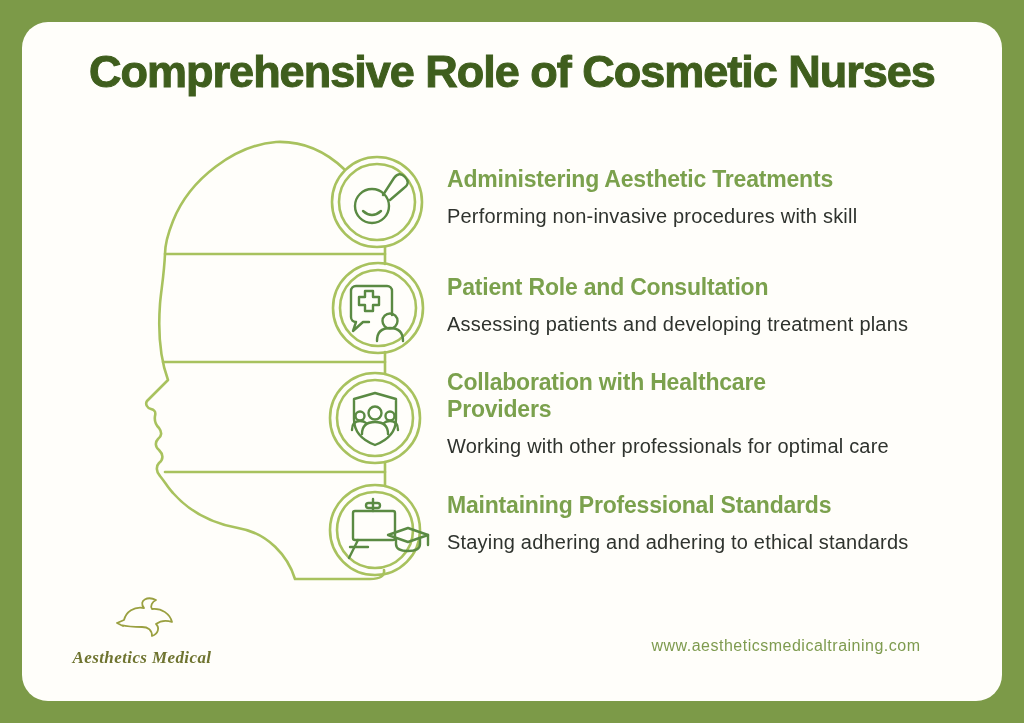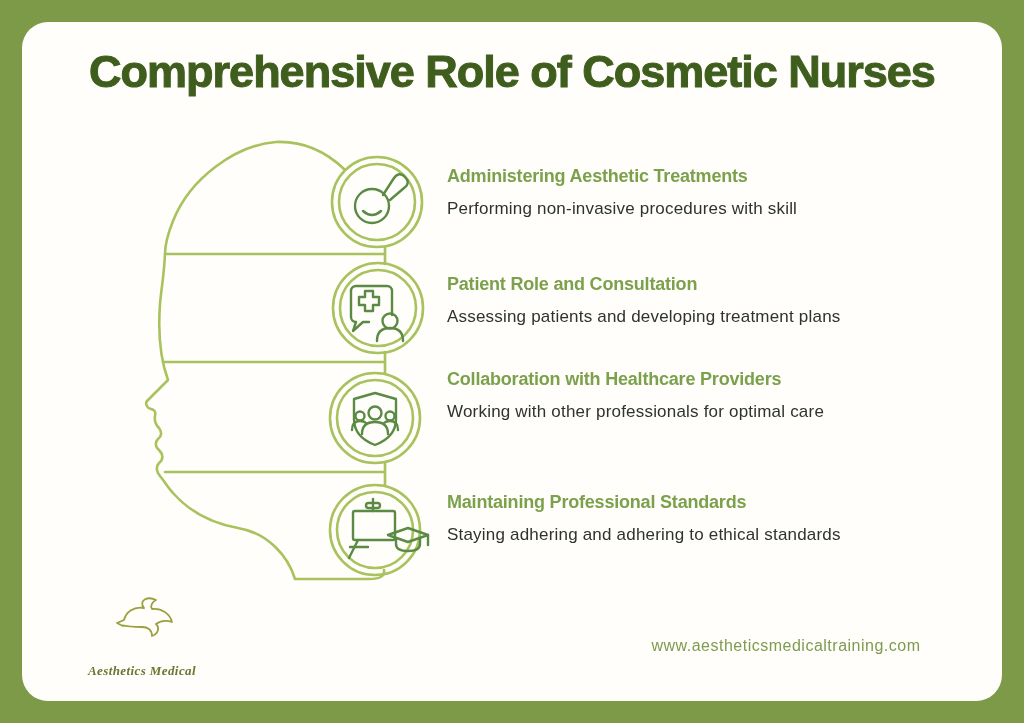--- a/index.html
+++ b/index.html
@@ -21,30 +21,30 @@
     text-align:center; white-space:nowrap;
     font-size:45px; font-weight:700; letter-spacing:-1px;
     color: var(--title-green, #3f5e1d);
     -webkit-text-stroke: 1px var(--title-green, #3f5e1d);
   }
   .head-diagram { position:absolute; left:52px; top:136px; width:380px; height:460px; }
   .head-diagram .outline { fill:none; stroke:var(--outline-green,#a8c25e); stroke-width:2.6; stroke-linecap:round; stroke-linejoin:round; }
   .head-diagram .ink { fill:none; stroke:var(--icon-green,#5a8a43); stroke-width:2.4; stroke-linecap:round; stroke-linejoin:round; }
   .section { position:absolute; left:447px; }
   .section h2 {
-    margin:0 0 12px; font-size:18px; font-weight:700; line-height:1.17;
+    margin:0 0 12px; font-size:23px; font-weight:700; line-height:1.17;
     letter-spacing:-0.2px; color:var(--heading-green,#7ba14d); white-space:nowrap;
   }
   .section.wrap h2 { white-space:normal; max-width:420px; }
-  .section p { margin:0; font-size:17px; letter-spacing:0.2px; color:var(--body-text,#2f332e); white-space:nowrap; }
+  .section p { margin:0; font-size:20px; letter-spacing:0.2px; color:var(--body-text,#2f332e); white-space:nowrap; }
   .logo { position:absolute; left:52px; top:595px; width:180px; text-align:center; }
   .logo svg { display:block; margin:0 auto; }
   .logo-text {
-    margin-top:20px; font-family:"Liberation Serif", serif; font-style:italic; font-weight:700;
-    font-size:13px; line-height:1.25; letter-spacing:0.4px; color:var(--logo-olive,#6f7430);
+    margin-top:4px; font-family:"Liberation Serif", serif; font-style:italic; font-weight:700;
+    font-size:17px; line-height:1.25; letter-spacing:0.4px; color:var(--logo-olive,#6f7430);
   }
   .website {
     position:absolute; left:576px; top:637px; width:420px; text-align:center;
     font-size:16px; letter-spacing:0.5px; color:var(--url-green,#7e9b4f);
   }
 </style>
 </head>
 <body>
 
 <div class="card"></div>

